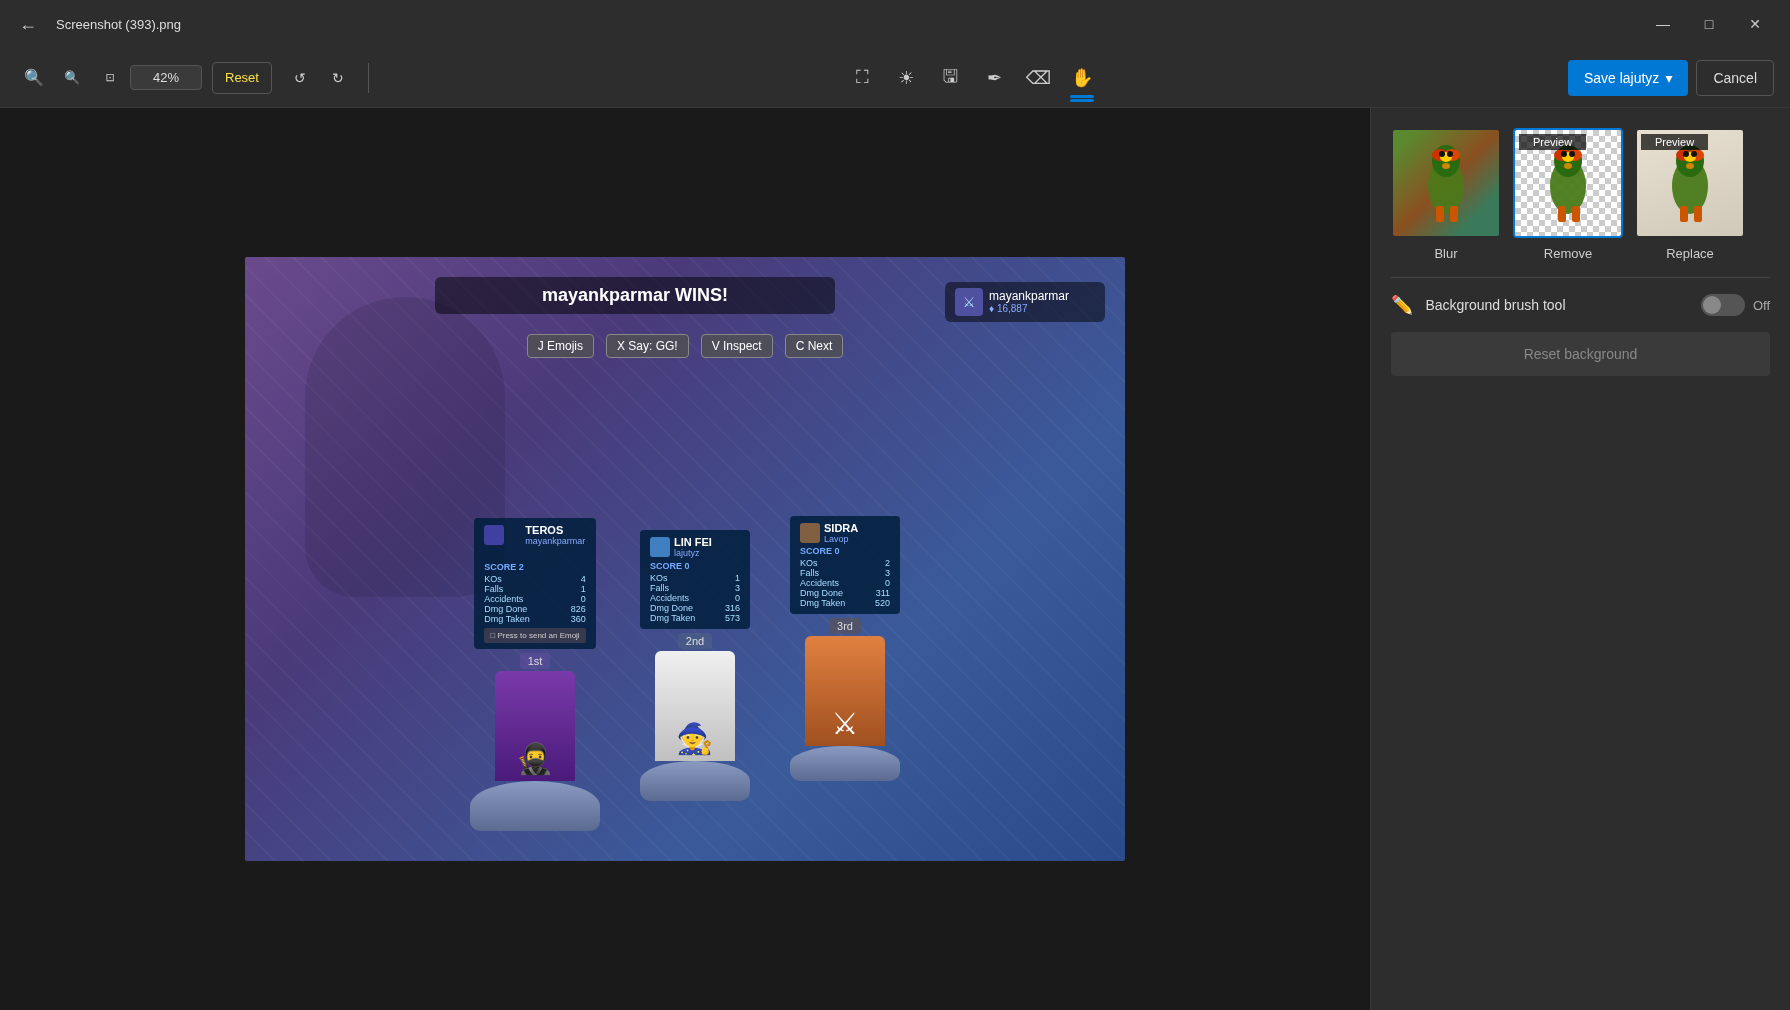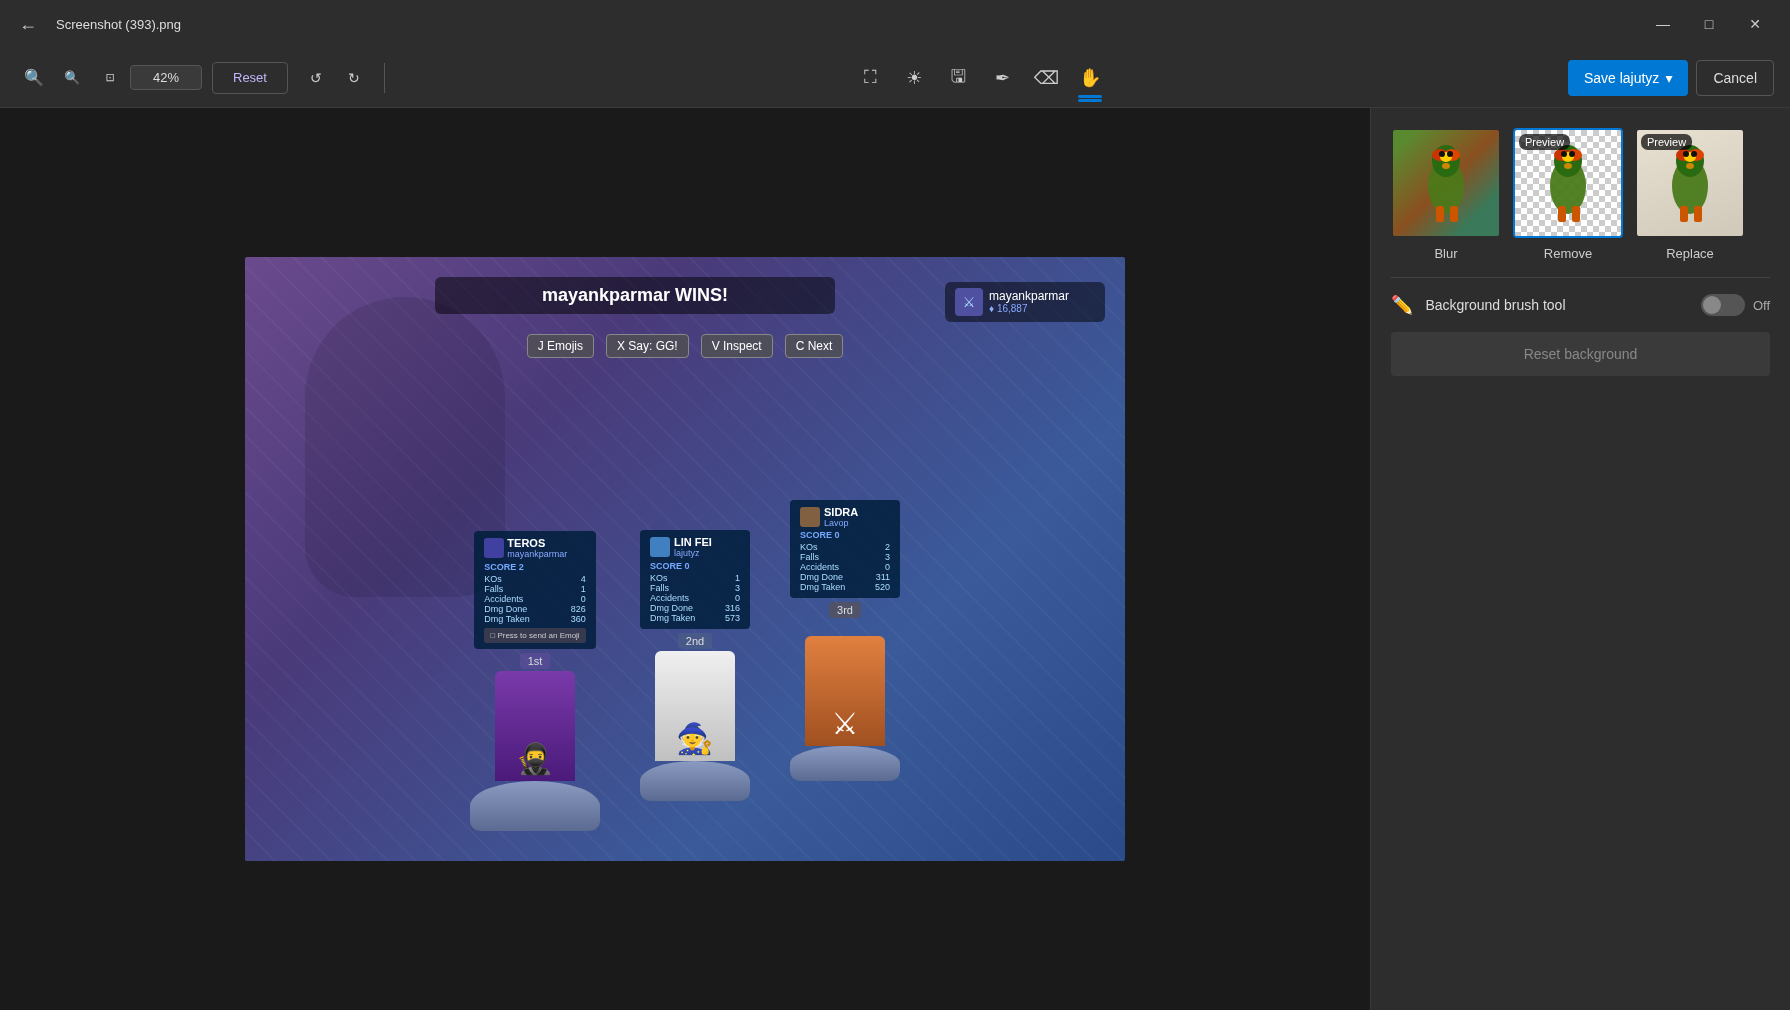--- a/index.html
+++ b/index.html
@@ -71,23 +71,23 @@
       padding: 4px 8px;
       font-size: 13px;
       color: #ddd;
       width: 72px;
       text-align: center;
     }
     .reset-btn {
       background: transparent;
       border: 1px solid #555;
       border-radius: 4px;
-      padding: 4px 20px;
+      padding: 4px 12px;
       font-size: 13px;
-      color: #c4b5fd;
+      color: #fde047;
       cursor: pointer;
       height: 32px;
     }
     .toolbar-separator {
       width: 1px; height: 30px;
       background: #555;
       margin: 0 8px;
     }
     .toolbar-center {
       flex: 1;
@@ -219,21 +219,21 @@
       border-radius: 4px;
       overflow: hidden;
       position: relative;
       border: 2px solid transparent;
     }
     .bg-option-label { font-size: 13px; color: #ccc; }
     .preview-badge {
       position: absolute; top: 4px; left: 4px;
       background: rgba(0,0,0,0.7);
       color: #fff; font-size: 11px;
-      padding: 2px 6px; border-radius: 7px;
+      padding: 2px 14px; border-radius: 0;
     }
 
     
     .panel-divider {
       height: 1px; background: #444;
     }
 
     
     .brush-tool-row {
       display: flex; align-items: center; gap: 12px;
@@ -400,21 +400,21 @@
           <div class="game-action-btn">J  Emojis</div>
           <div class="game-action-btn">X  Say: GG!</div>
           <div class="game-action-btn">V  Inspect</div>
           <div class="game-action-btn">C  Next</div>
         </div>
 
         <div style="flex:1;display:flex;align-items:flex-end;justify-content:center;gap:40px;padding-bottom:10px;">
 
           <div style="display:flex;flex-direction:column;align-items:center;">
             <div style="background:rgba(0,30,60,0.85);border-radius:4px;padding:6px 10px;font-size:9px;color:#aaddff;min-width:110px;margin-bottom:4px;">
-              <div style="display:flex;align-items:center;gap:3px;margin-bottom:3px;">
+              <div style="display:flex;align-items:center;gap:21px;margin-bottom:16px;">
                 <div style="width:20px;height:20px;background:#4040a0;border-radius:3px;"></div>
                 <div>
                   <div style="color:#fff;font-size:11px;font-weight:bold;">TEROS</div>
                   <div style="color:#88aaff;font-size:9px;">mayankparmar</div>
                 </div>
               </div>
               <div style="color:#7af;font-size:9px;font-weight:bold;margin-bottom:2px;">SCORE  2</div>
               <div style="display:flex;justify-content:space-between;">
                   <span>KOs</span>
                   <span>4</span>
@@ -506,21 +506,21 @@
                 </div>
               <div style="display:flex;justify-content:space-between;">
                   <span>Dmg Done</span>
                   <span>311</span>
                 </div>
               <div style="display:flex;justify-content:space-between;">
                   <span>Dmg Taken</span>
                   <span>520</span>
                 </div>
             </div>
-            <div style="background:rgba(100,80,60,0.5);border-radius:4px;padding:2px 8px;font-size:11px;color:#ddd;margin-bottom:18px;">3rd</div>
+            <div style="background:rgba(100,80,60,0.5);border-radius:4px;padding:2px 8px;font-size:11px;color:#ddd;margin-bottom:2px;">3rd</div>
             <div style="width:80px;height:110px;background:linear-gradient(180deg,#e08040 0%,#a05020 100%);border-radius:6px 6px 0 0;position:relative;">
               <div style="position:absolute;bottom:5px;left:50%;transform:translateX(-50%);font-size:30px;">⚔</div>
             </div>
             <div style="width:110px;height:35px;background:linear-gradient(180deg,#8a9ac0 0%,#5a6a90 100%);border-radius:50% 50% 10px 10px;"></div>
           </div>
         </div>
       </div>
     </div>
   </div>
 

